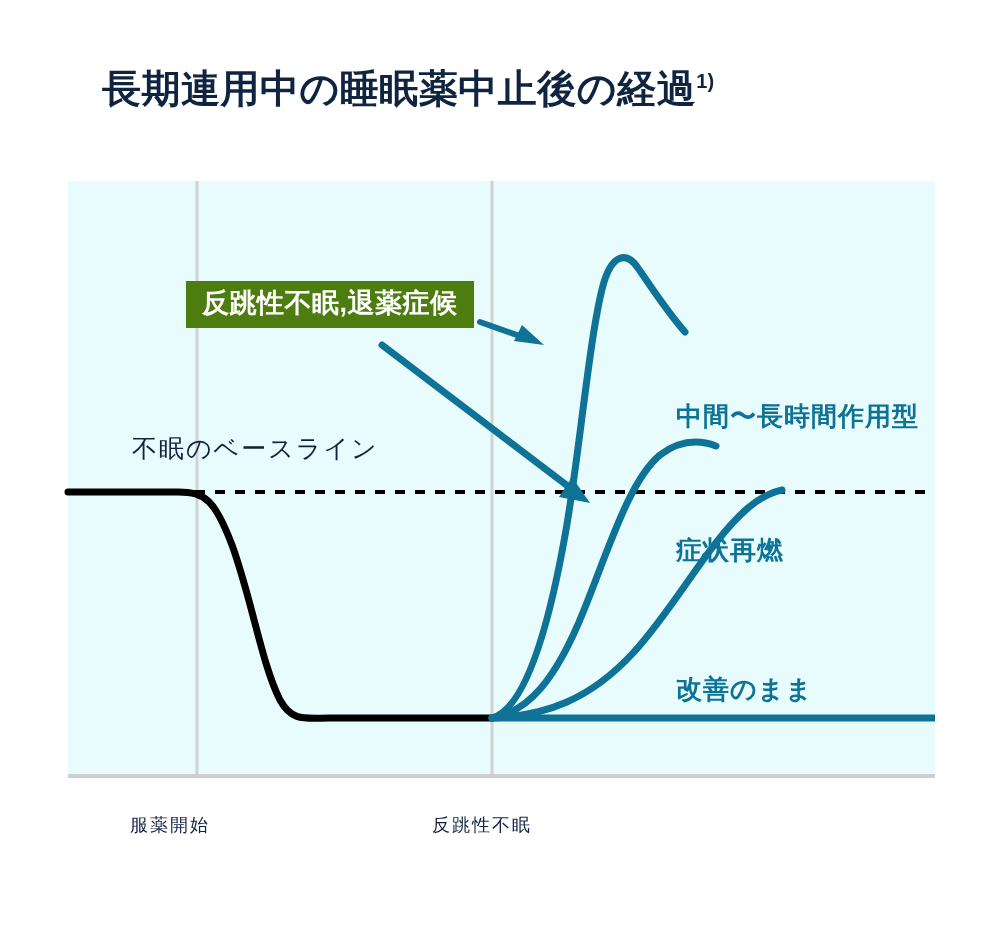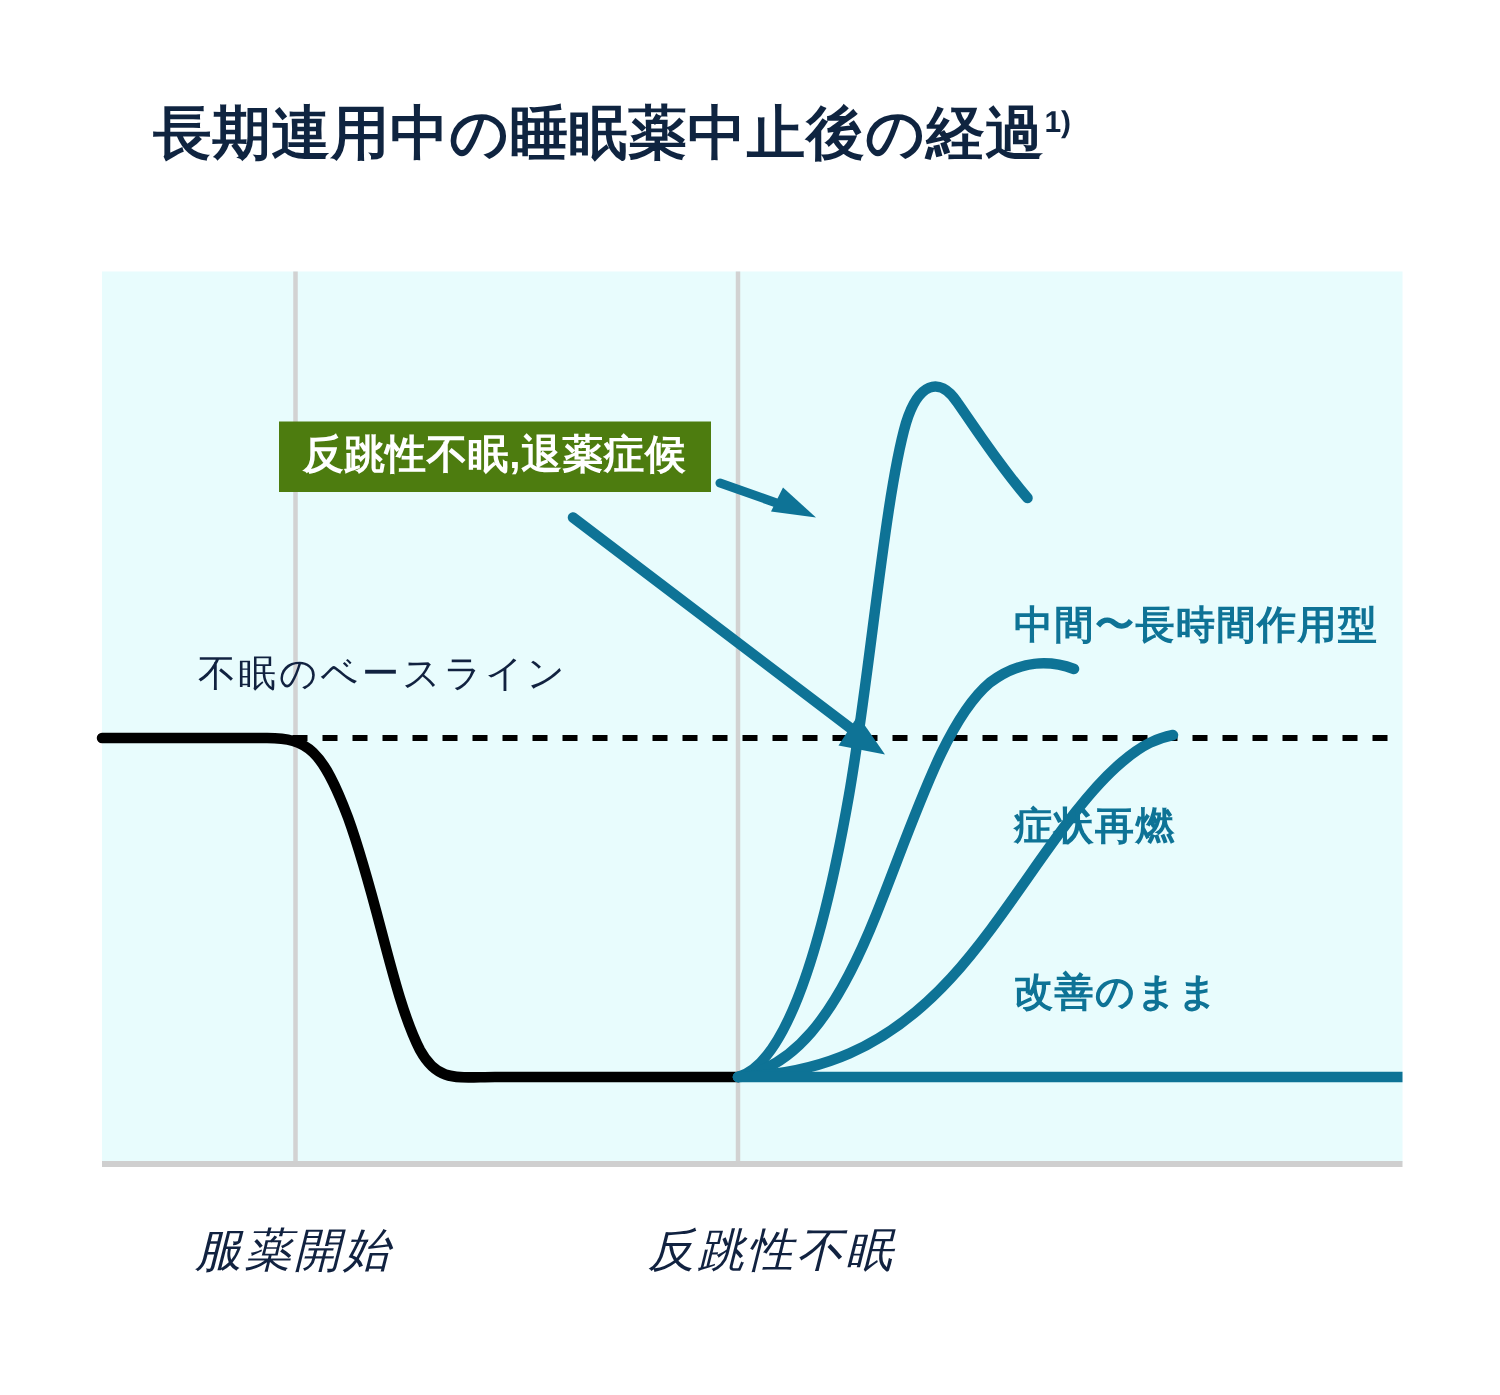--- a/index.html
+++ b/index.html
@@ -60,24 +60,23 @@
   #callout-box {
     background: #4d7c0f;
     color: #ffffff;
     font-size: 27px;
     font-weight: bold;
     letter-spacing: 0.5px;
     padding: 9px 16px 11px 16px;
     line-height: 1;
   }
   .axis-tick-label {
-    font-size: 31px;
+    font-size: 18px;
     color: #112240;
     letter-spacing: 2px;
-    font-style: italic;
   }
 </style>
 </head>
 <body>
 
 <div id="figure">
 
   <div id="chart-title"><span>長期連用中の睡眠薬中止後の経過</span><span class="sup">1)</span></div>
 
   <svg id="plot-svg" width="1000" height="930">
@@ -115,19 +114,19 @@
 
   <div class="ovl" id="callout-box" style="left:186px; top:281px;">反跳性不眠,退薬症候</div>
 
   <div class="ovl" id="baseline-label" style="left:88px; top:432px;margin-left:44px;">不眠のベースライン</div>
 
 
   <div class="ovl curve-label" style="left:676px; top:399px;">中間〜長時間作用型</div>
 
   <div class="ovl curve-label" style="left:676px; top:533px;">症状再燃</div>
 
-  <div class="ovl curve-label" style="left:676px; top:644px;">改善のまま</div>
+  <div class="ovl curve-label" style="left:676px; top:672px;">改善のまま</div>
 
   <div class="ovl axis-tick-label" style="left:130px; top:813px;">服薬開始</div>
 
   <div class="ovl axis-tick-label" style="left:432px; top:813px;">反跳性不眠</div>
 
 </div>
 
 </body></html>

